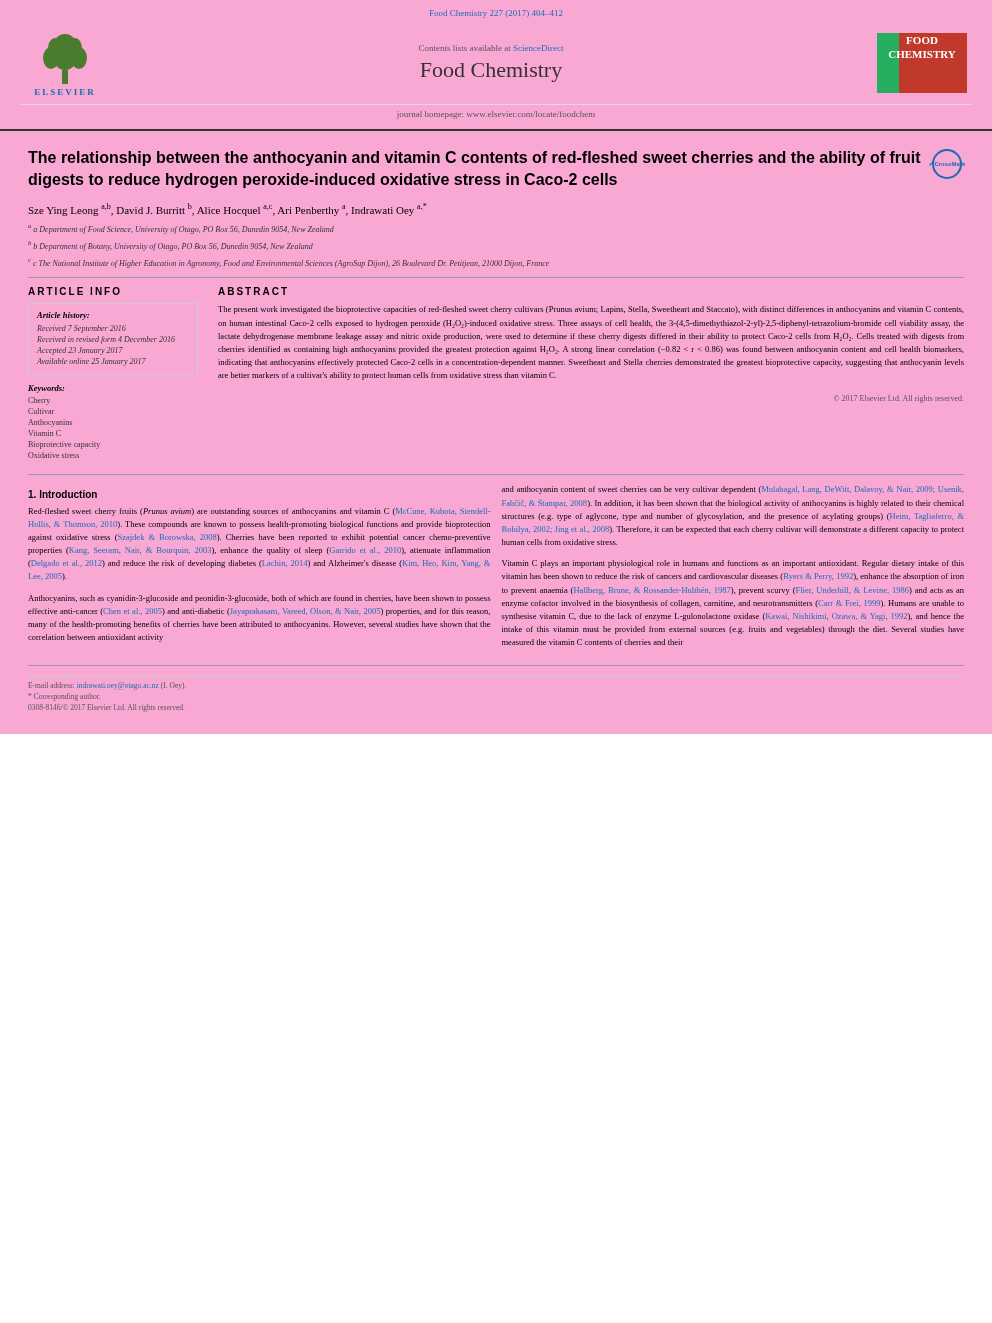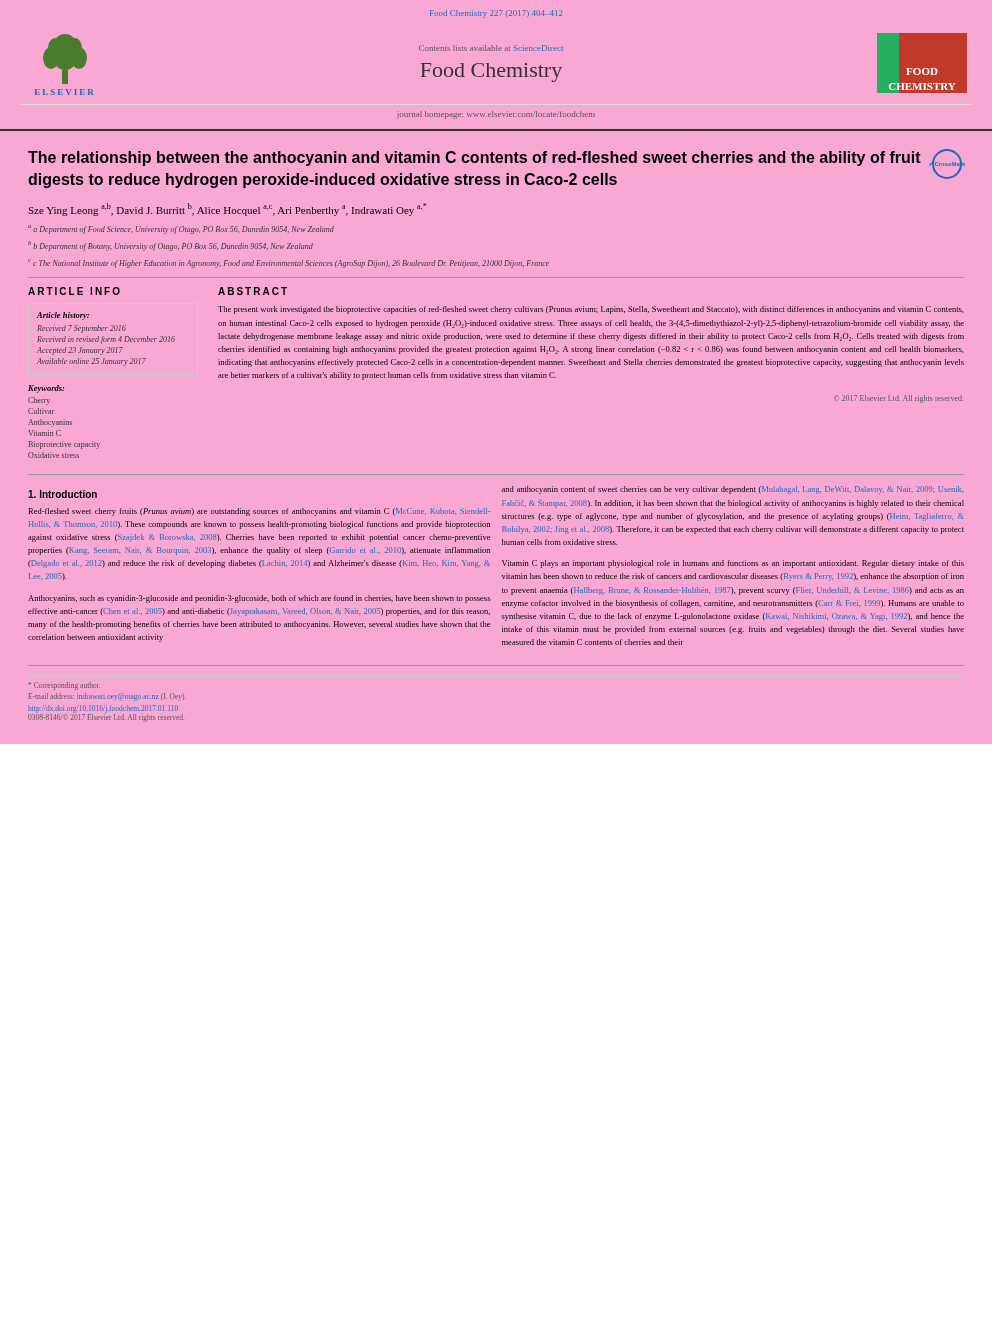--- a/index.html
+++ b/index.html
@@ -70,21 +70,21 @@
       display: flex;
       flex-direction: column;
       align-items: center;
       justify-content: center;
     }
     .fc-logo-box {
       background: #c0392b;
       width: 90px;
       height: 60px;
       display: flex;
-      align-items: flex-end;
+      align-items: flex-start;
       justify-content: center;
       position: relative;
       overflow: hidden;
     }
     .fc-logo-text {
       color: #fff;
       font-size: 11px;
       font-weight: bold;
       text-align: center;
       line-height: 1.3;
@@ -391,27 +391,24 @@
         </div>
         <div class="body-paragraph">
           Vitamin C plays an important physiological role in humans and functions as an important antioxidant. Regular dietary intake of this vitamin has been shown to reduce the risk of cancers and cardiovascular diseases (<span class="cite">Byers &amp; Perry, 1992</span>), enhance the absorption of iron to prevent anaemia (<span class="cite">Hallberg, Brune, &amp; Rossander-Hulthén, 1987</span>), prevent scurvy (<span class="cite">Flier, Underhill, &amp; Levine, 1986</span>) and acts as an enzyme cofactor involved in the biosynthesis of collagen, carnitine, and neurotransmitters (<span class="cite">Carr &amp; Frei, 1999</span>). Humans are unable to synthesise vitamin C, due to the lack of enzyme L-gulonolactone oxidase (<span class="cite">Kawai, Nishikimi, Ozawa, &amp; Yagi, 1992</span>), and hence the intake of this vitamin must be provided from external sources (e.g. fruits and vegetables) through the diet. Several studies have measured the vitamin C contents of cherries and their
         </div>
       </div>
     </div>
 
     <hr class="hr-divider">
     <div class="article-footer">
       <div class="footer-note">
-        <span>* Corresponding author.</span>
-      </div>
-      <div class="footer-note">
         <span>E-mail address:</span>
         <span class="footer-link">indrawati.oey@otago.ac.nz</span>
         <span>(I. Oey).</span>
       </div>
-      <div class="footer-doi">
-        <span class="footer-link">http://dx.doi.org/10.1016/j.foodchem.2017.01.110</span>
+      <div class="footer-note">
+        <span>* Corresponding author.</span>
       </div>
       <div class="footer-note">0308-8146/© 2017 Elsevier Ltd. All rights reserved.</div>
     </div>
 
   </div>
 </div>
 
 </body></html>

